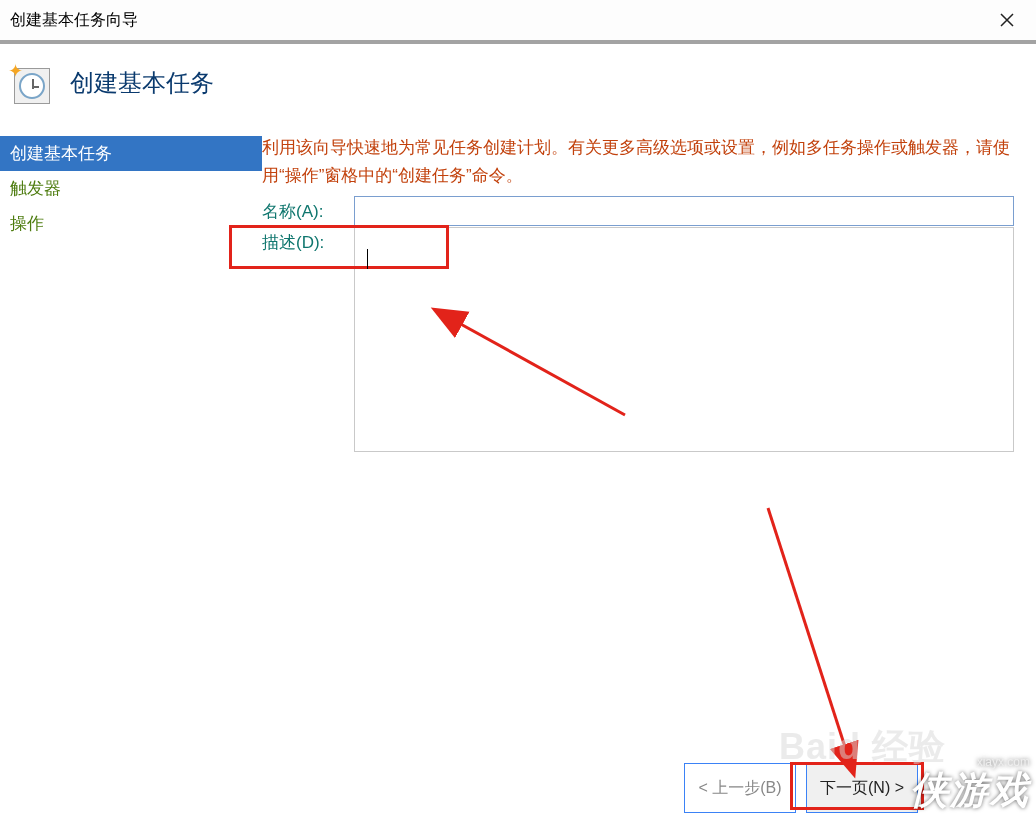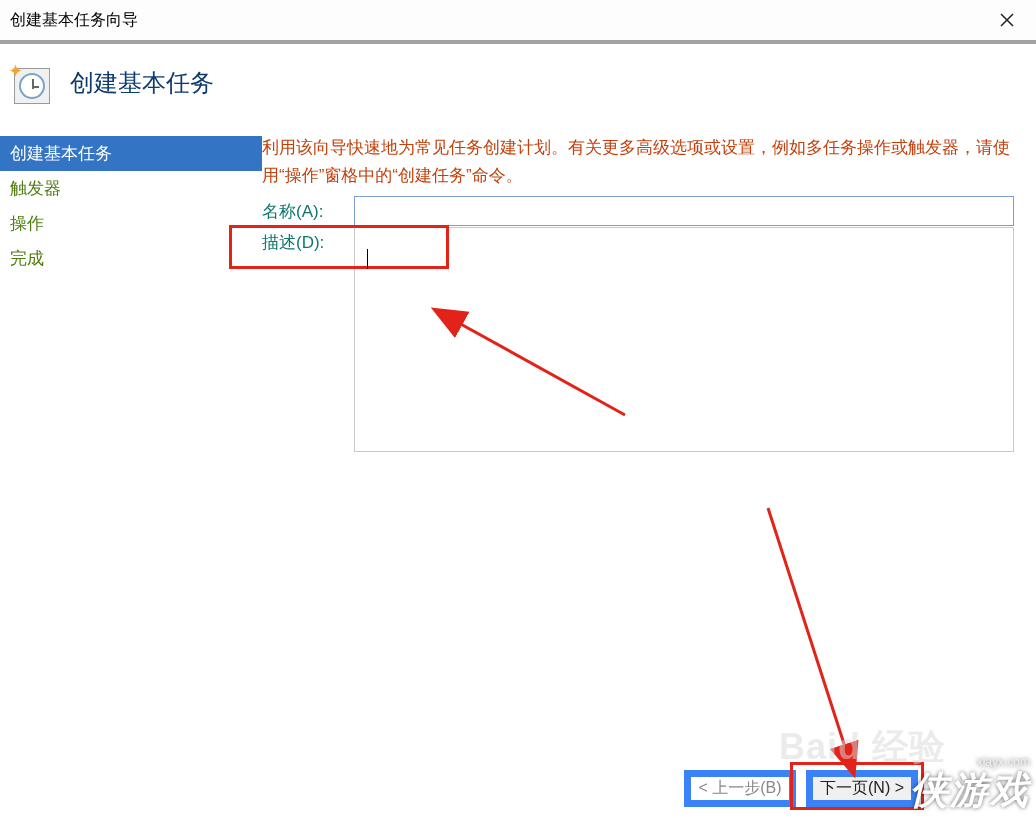--- a/index.html
+++ b/index.html
@@ -132,22 +132,22 @@
     bottom: 0; left:0; right:0;
     height: 60px;
     display:flex;
     justify-content:flex-end;
     align-items:center;
     gap: 10px;
     padding-right: 118px;
   }
   .btn {
     min-width: 112px;
-    height: 37px;
-    border: 7px solid #3b82f6;
+    height: 50px;
+    border: 1px solid #3b82f6;
     background:#fff;
     font-size: 16px;
     color:#222;
     cursor:pointer;
     font-family: inherit;
   }
   .btn[disabled] { color:#888; cursor:default; }
   .btn.primary { background:#f0f0f0; }
   .red-box-next {
     position:absolute;
@@ -204,21 +204,20 @@
     <div class="star">✦</div>
   </div>
   <h1>创建基本任务</h1>
 </div>
 
 <div class="body">
   <div class="sidebar">
     <div class="step active">创建基本任务</div>
     <div class="step">触发器</div>
     <div class="step">操作</div>
-    <div class="step">完成</div>
   </div>
 
   <div class="content">
     <div class="instruction">利用该向导快速地为常见任务创建计划。有关更多高级选项或设置，例如多任务操作或触发器，请使用“操作”窗格中的“创建任务”命令。</div>
 
     <div class="form-row">
       <div class="form-label">名称(A):</div>
       <div class="name-wrap">
         <input class="name-input" type="text" value="" style="">
       </div>

